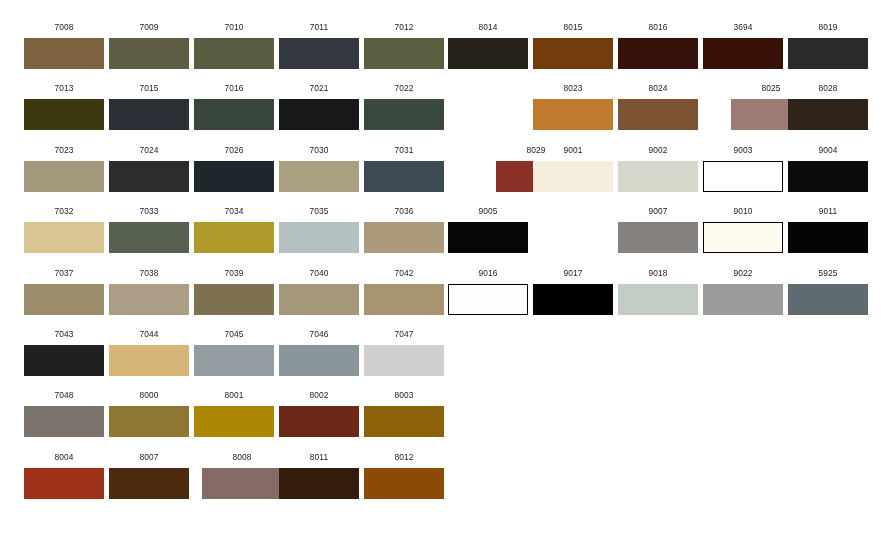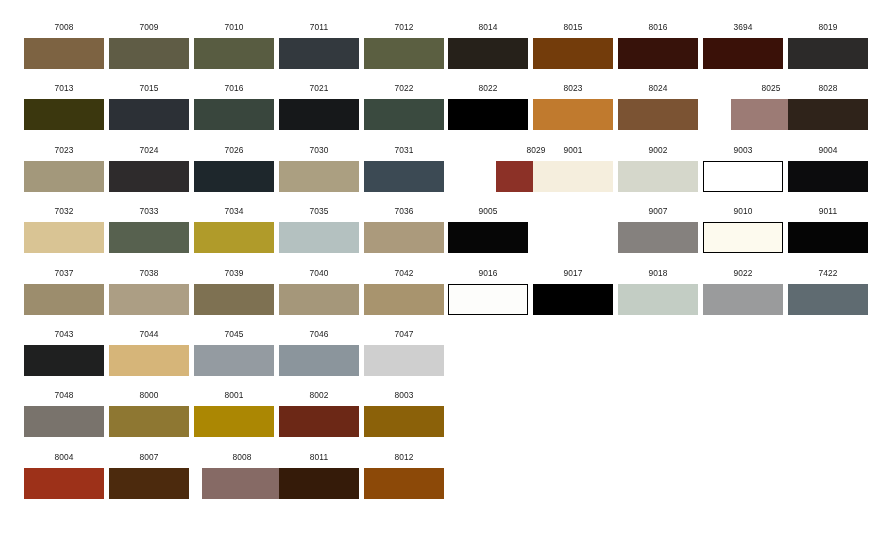--- a/index.html
+++ b/index.html
@@ -129,24 +129,20 @@
           <span class="swatch-chip" style="background: rgb(57, 70, 61); width: 80px; height: 31px;"></span>
         </div>
         <div class="swatch-cell" style="left: 279px; width: 80px;">
           <span class="swatch-label" style="color: rgb(26, 26, 26); width: 80px;">7021</span>
           <span class="swatch-chip" style="background: rgb(22, 24, 26); width: 80px; height: 31px;"></span>
         </div>
         <div class="swatch-cell" style="left: 364px; width: 80px;">
           <span class="swatch-label" style="color: rgb(26, 26, 26); width: 80px;">7022</span>
           <span class="swatch-chip" style="background: rgb(58, 74, 63); width: 80px; height: 31px;"></span>
         </div>
-        <div class="swatch-cell" style="left: 448px; width: 80px;">
-          <span class="swatch-label" style="color: rgb(26, 26, 26); width: 80px;">8022</span>
-          <span class="swatch-chip" style="background: rgb(0, 0, 0); width: 80px; height: 31px;"></span>
-        </div>
         <div class="swatch-cell" style="left: 533px; width: 80px;">
           <span class="swatch-label" style="color: rgb(26, 26, 26); width: 80px;">8023</span>
           <span class="swatch-chip" style="background: rgb(192, 122, 46); width: 80px; height: 31px;"></span>
         </div>
         <div class="swatch-cell" style="left: 618px; width: 80px;">
           <span class="swatch-label" style="color: rgb(26, 26, 26); width: 80px;">8024</span>
           <span class="swatch-chip" style="background: rgb(123, 83, 51); width: 80px; height: 31px;"></span>
         </div>
         <div class="swatch-cell" style="left: 703px; width: 80px; padding-left: 28px;">
           <span class="swatch-label" style="color: rgb(26, 26, 26); width: 80px;">8025</span>
@@ -268,21 +264,21 @@
         </div>
         <div class="swatch-cell" style="left: 618px; width: 80px;">
           <span class="swatch-label" style="color: rgb(26, 26, 26); width: 80px;">9018</span>
           <span class="swatch-chip" style="background: rgb(195, 205, 196); width: 80px; height: 31px;"></span>
         </div>
         <div class="swatch-cell" style="left: 703px; width: 80px;">
           <span class="swatch-label" style="color: rgb(26, 26, 26); width: 80px;">9022</span>
           <span class="swatch-chip" style="background: rgb(154, 155, 156); width: 80px; height: 31px;"></span>
         </div>
         <div class="swatch-cell" style="left: 788px; width: 80px;">
-          <span class="swatch-label" style="color: rgb(26, 26, 26); width: 80px;">7422</span>
+          <span class="swatch-label" style="color: rgb(26, 26, 26); width: 80px;">5925</span>
           <span class="swatch-chip" style="background: rgb(95, 107, 113); width: 80px; height: 31px;"></span>
         </div>
       </div>
       <div class="swatch-row" style="height: 61.4px;">
         <div class="swatch-cell" style="left: 24px; width: 80px;">
           <span class="swatch-label" style="color: rgb(26, 26, 26); width: 80px;">7043</span>
           <span class="swatch-chip" style="background: rgb(31, 32, 32); width: 80px; height: 31px;"></span>
         </div>
         <div class="swatch-cell" style="left: 109px; width: 80px;">
           <span class="swatch-label" style="color: rgb(26, 26, 26); width: 80px;">7044</span>

